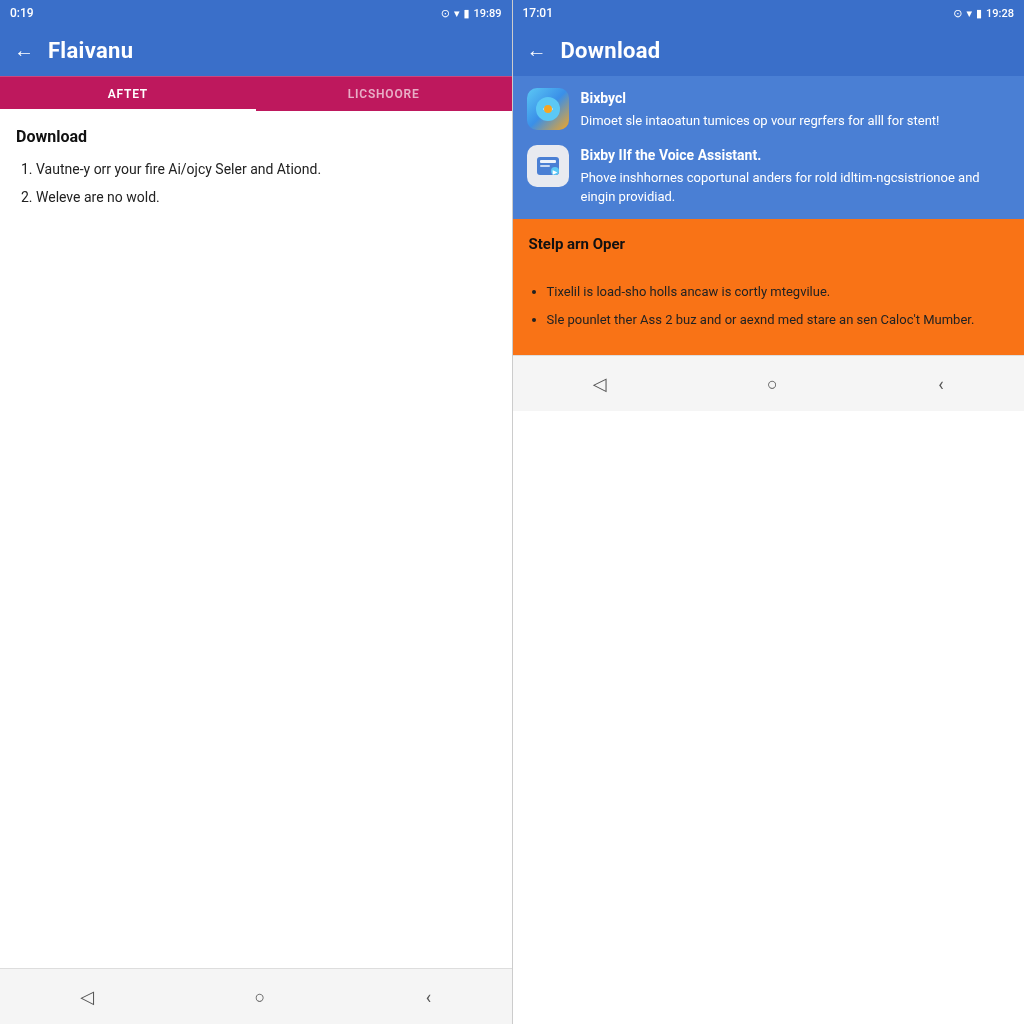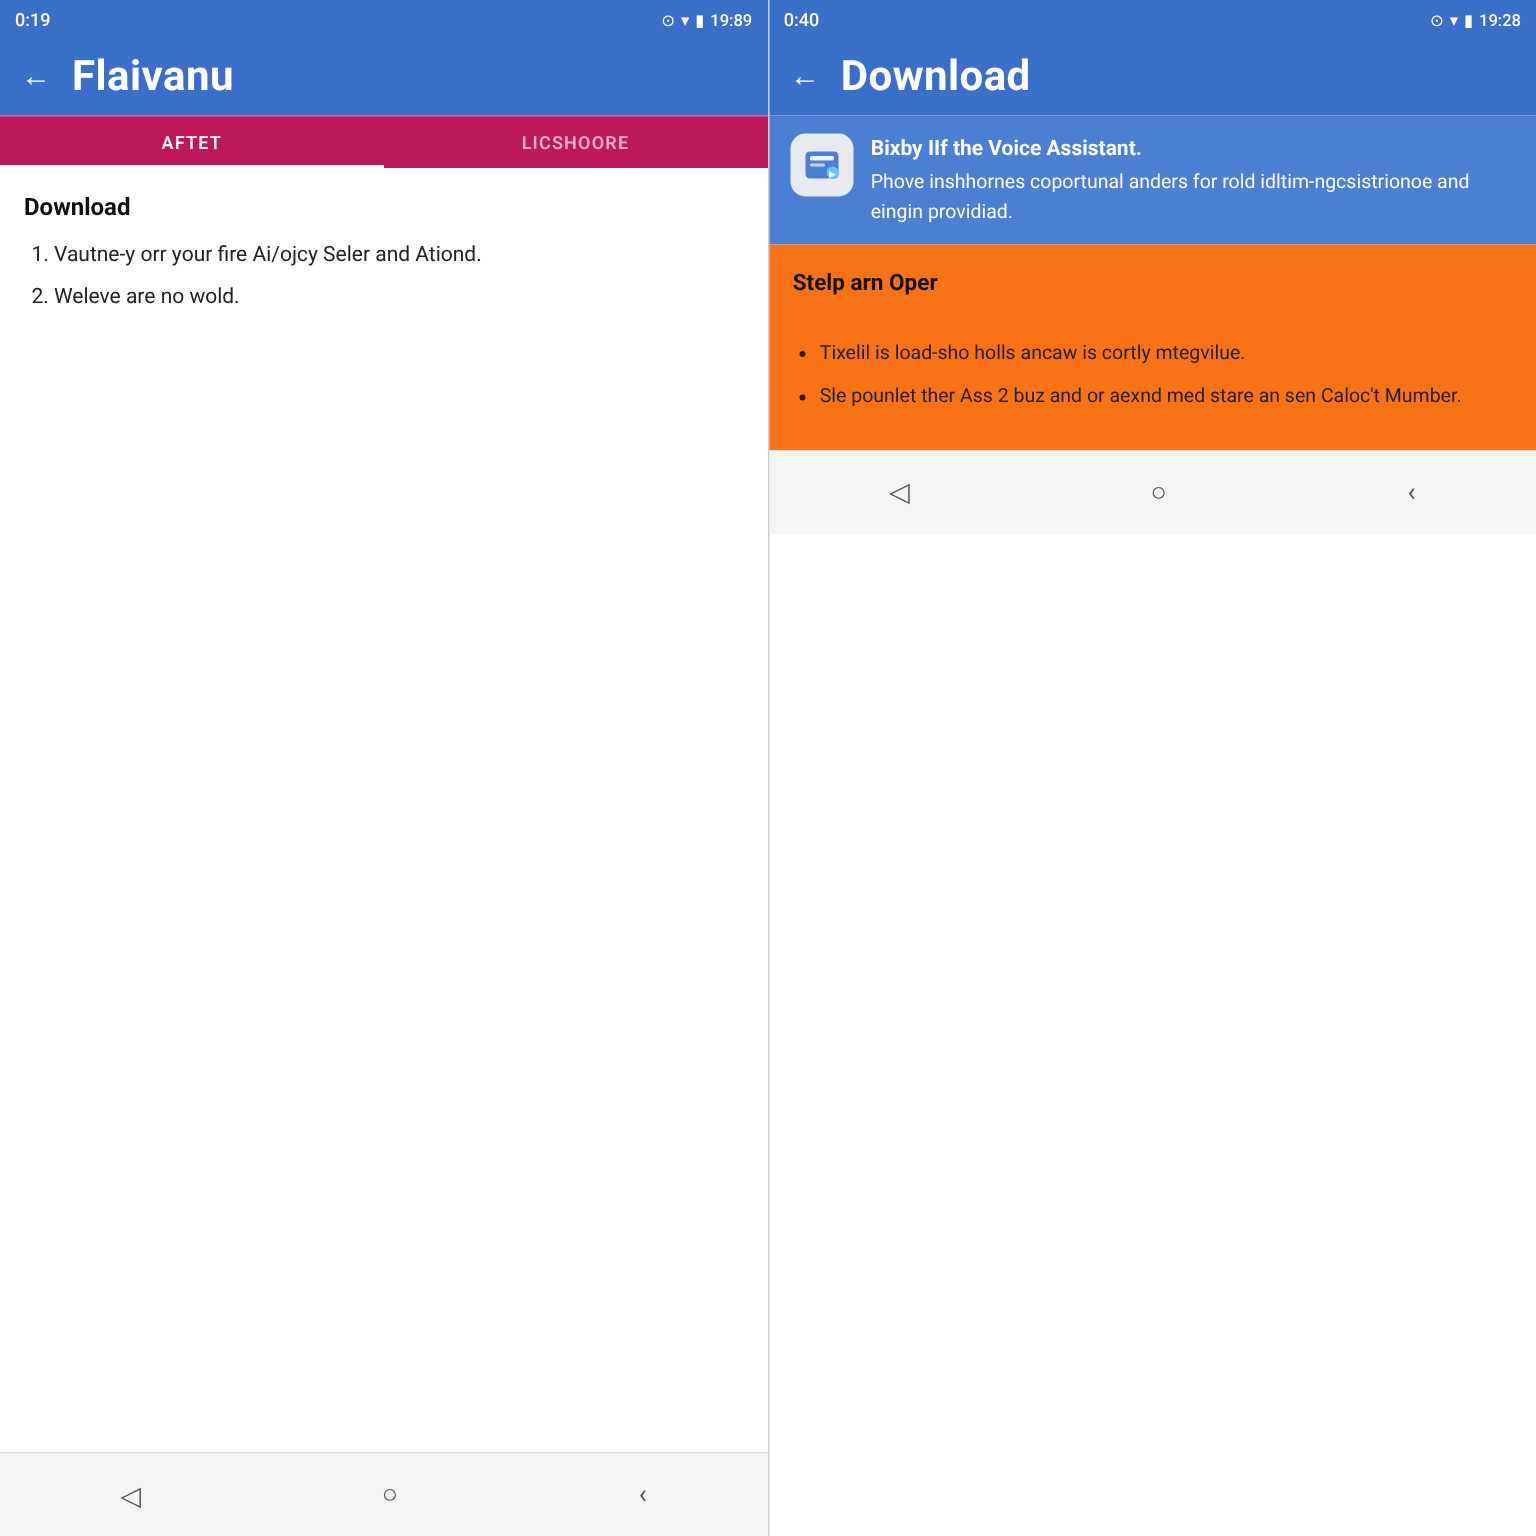--- a/index.html
+++ b/index.html
@@ -54,21 +54,21 @@
       min-height: 52px;
     }
 
     .app-bar .back-arrow {
       font-size: 20px;
       margin-right: 14px;
       cursor: pointer;
     }
 
     .app-bar .title {
-      font-size: 28px;
+      font-size: 22px;
       font-weight: 700;
       letter-spacing: 0.3px;
     }
 
     
     .tabs {
       background: #be185d;
       display: flex;
       border-top: 1px solid rgba(255,255,255,0.2);
     }
@@ -257,36 +257,49 @@
   <div class="nav-bar">
     <span class="nav-btn">◁</span>
     <span class="nav-btn">○</span>
     <span class="nav-btn">‹</span>
   </div>
 </div>
 
 <div class="phone-screen">
 
   <div class="status-bar">
-    <span>0:40</span>
+    <span>17:01</span>
     <div class="status-icons">
       <span>⊙</span>
       <span>▾</span>
       <span>▮</span>
       <span>19:28</span>
     </div>
   </div>
 
   <div class="app-bar">
     <span class="back-arrow">←</span>
     <span class="title">Download</span>
   </div>
 
   <div class="highlighted-section">
 
+    <div class="highlight-item">
+      <div class="app-icon icon-bixby">
+        <svg width="30" height="30" viewBox="0 0 30 30">
+          <circle cx="15" cy="15" r="12" fill="#5bc8f5"></circle>
+          <path d="M10 15 Q15 8 20 15 Q15 22 10 15Z" fill="white" opacity="0.8"></path>
+          <circle cx="15" cy="15" r="4" fill="#f5a623"></circle>
+        </svg>
+      </div>
+      <div class="highlight-text">
+        <div class="item-title">Bixbycl</div>
+        <div>Dimoet sle intaoatun tumices op vour regrfers for alll for stent!</div>
+      </div>
+    </div>
 
     <div class="highlight-item">
       <div class="app-icon icon-bixby2">
         <svg width="30" height="30" viewBox="0 0 30 30">
           <rect x="4" y="6" width="22" height="18" rx="3" fill="#4a7fd4"></rect>
           <rect x="7" y="9" width="16" height="3" rx="1" fill="white" opacity="0.9"></rect>
           <rect x="7" y="14" width="10" height="2" rx="1" fill="white" opacity="0.7"></rect>
           <circle cx="22" cy="20" r="4" fill="#5bc8f5"></circle>
           <text x="22" y="23" text-anchor="middle" font-size="6" fill="white">▶</text>
         </svg>

